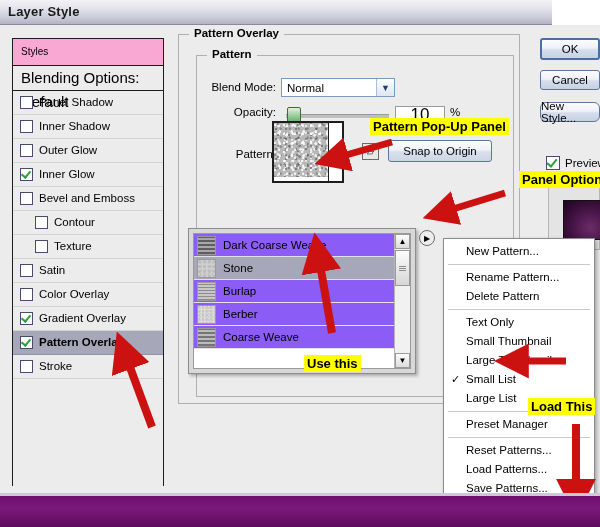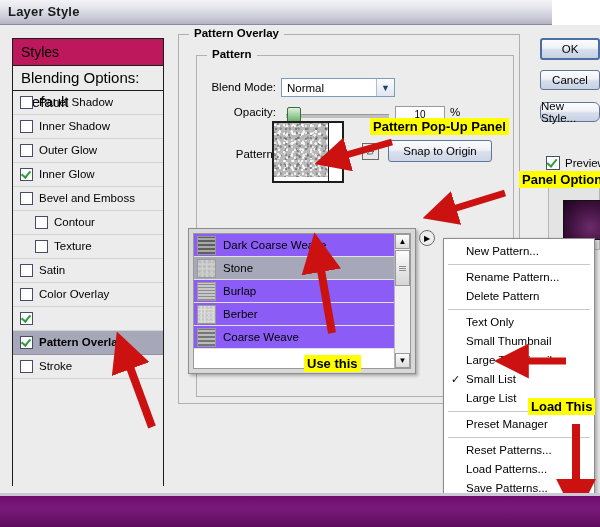--- a/index.html
+++ b/index.html
@@ -36,22 +36,22 @@
   
   .styles-panel {
     position: absolute; left: 12px; top: 13px; width: 152px; height: 448px;
     background: #ececec;
     border: 1px solid #1d1d1d;
     box-sizing: border-box;
   }
   .styles-head {
     height: 26px; line-height: 26px; padding-left: 8px;
     border-bottom: 1px solid #1d1d1d;
-    background: #be185d;
-    font-size: 14px;
+    background: #f9a8d4;
+    font-size: 10px;
   }
   .styles-sub {
     height: 24px; line-height: 24px; padding-left: 8px;
     border-bottom: 1px solid #1d1d1d;
     background: #ececec;
     font-size: 15px;
   }
   .style-row {
     height: 23px; line-height: 23px;
     border-bottom: 1px solid #d3d3d3;
@@ -137,21 +137,21 @@
     background: linear-gradient(to bottom,#dff0df,#6fb36f);
     border: 1px solid #3a6e3a;
     border-radius: 2px 2px 0 0;
   }
   .numfield {
     position: absolute; height: 17px;
     border: 1px solid #9a9a9a;
     background: #fff;
     box-sizing: border-box;
     text-align: center; line-height: 15px;
-    font-size: 10px;
+    font-size: 17px;
   }
 
   
   .swatch-wrap {
     position: absolute;
     border: 2px solid #1d1d1d;
     box-sizing: border-box;
     display: flex;
     background: #fff;
   }
@@ -384,20 +384,21 @@
         <div class="style-row">
           <span class="cb"></span>
           <span>Satin</span>
         </div>
         <div class="style-row">
           <span class="cb"></span>
           <span>Color Overlay</span>
         </div>
         <div class="style-row">
           <span class="cb checked"></span>
+          <span>Gradient Overlay</span>
         </div>
         <div class="style-row selected">
           <span class="cb checked"></span>
           <span>Pattern Overlay</span>
         </div>
         <div class="style-row">
           <span class="cb"></span>
           <span>Stroke</span>
         </div>
         <div class="styles-filler" style="height: 120px;"></div>

